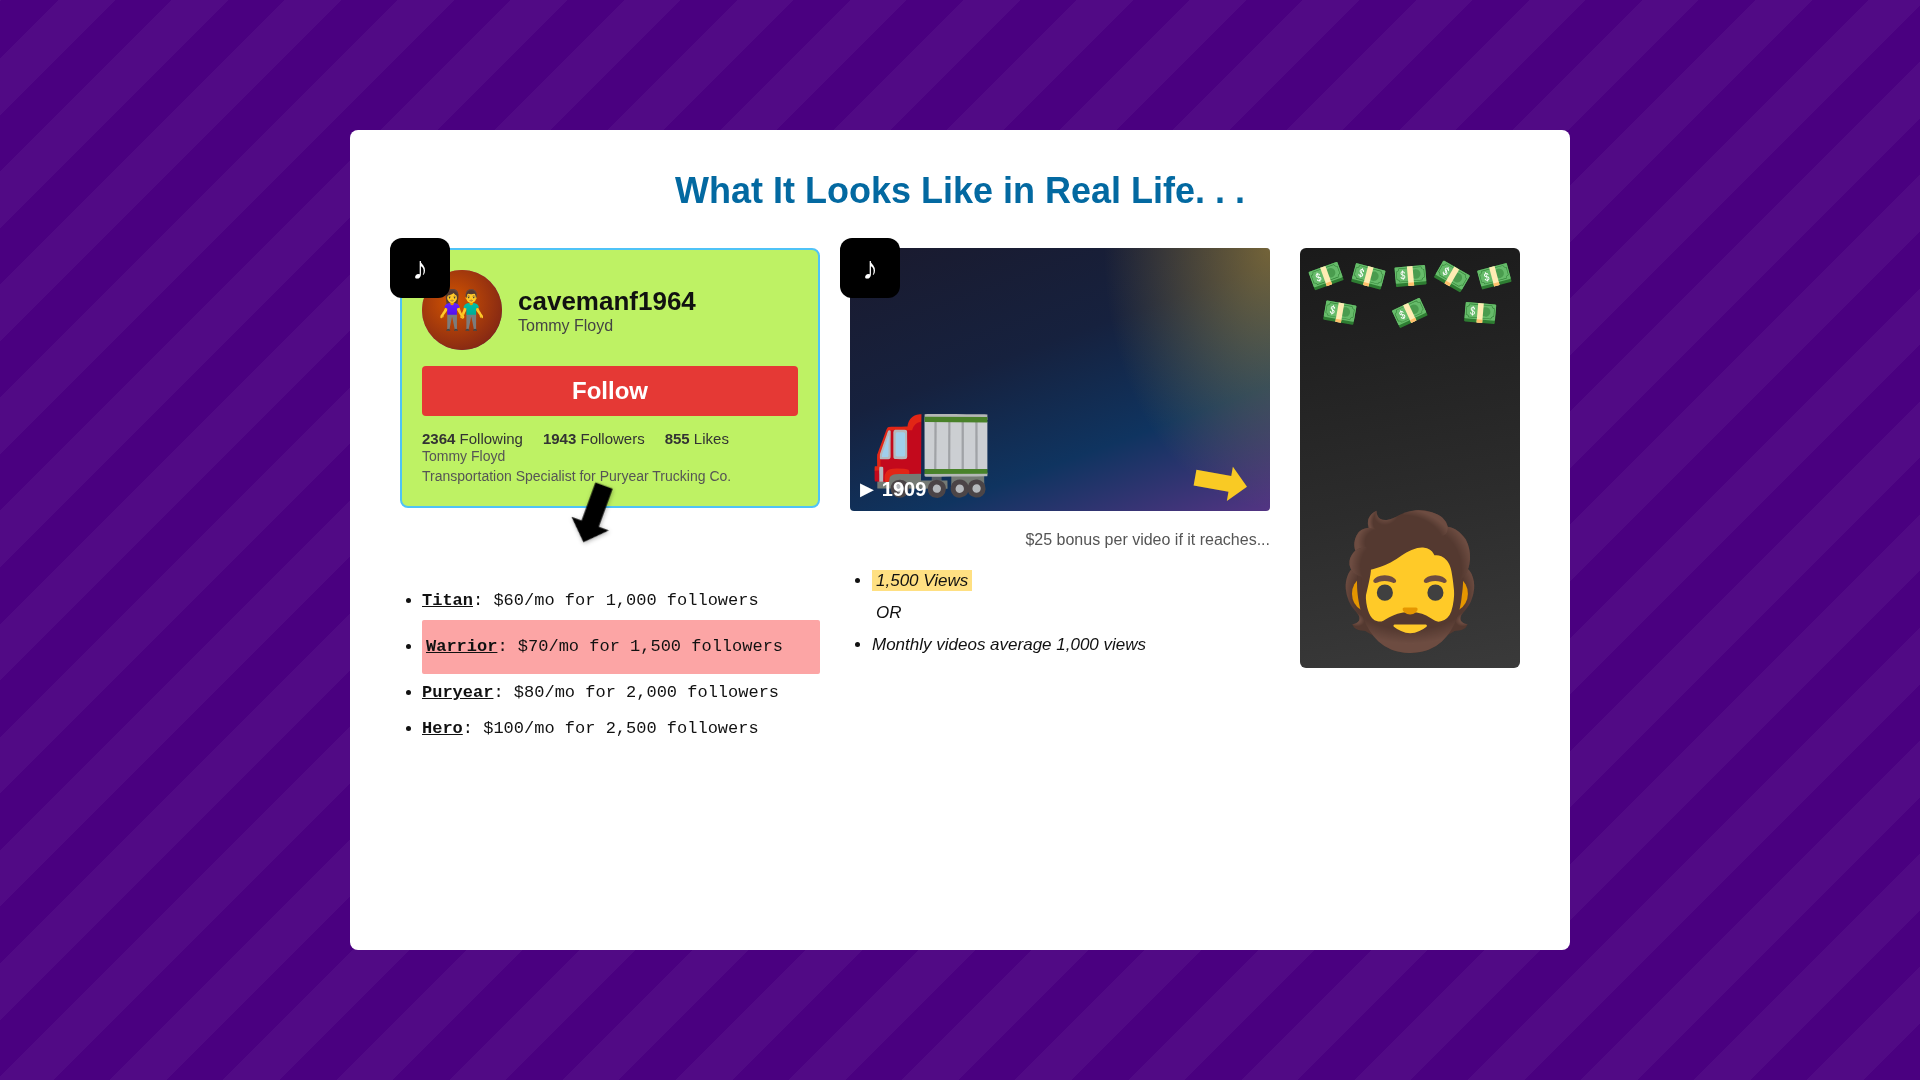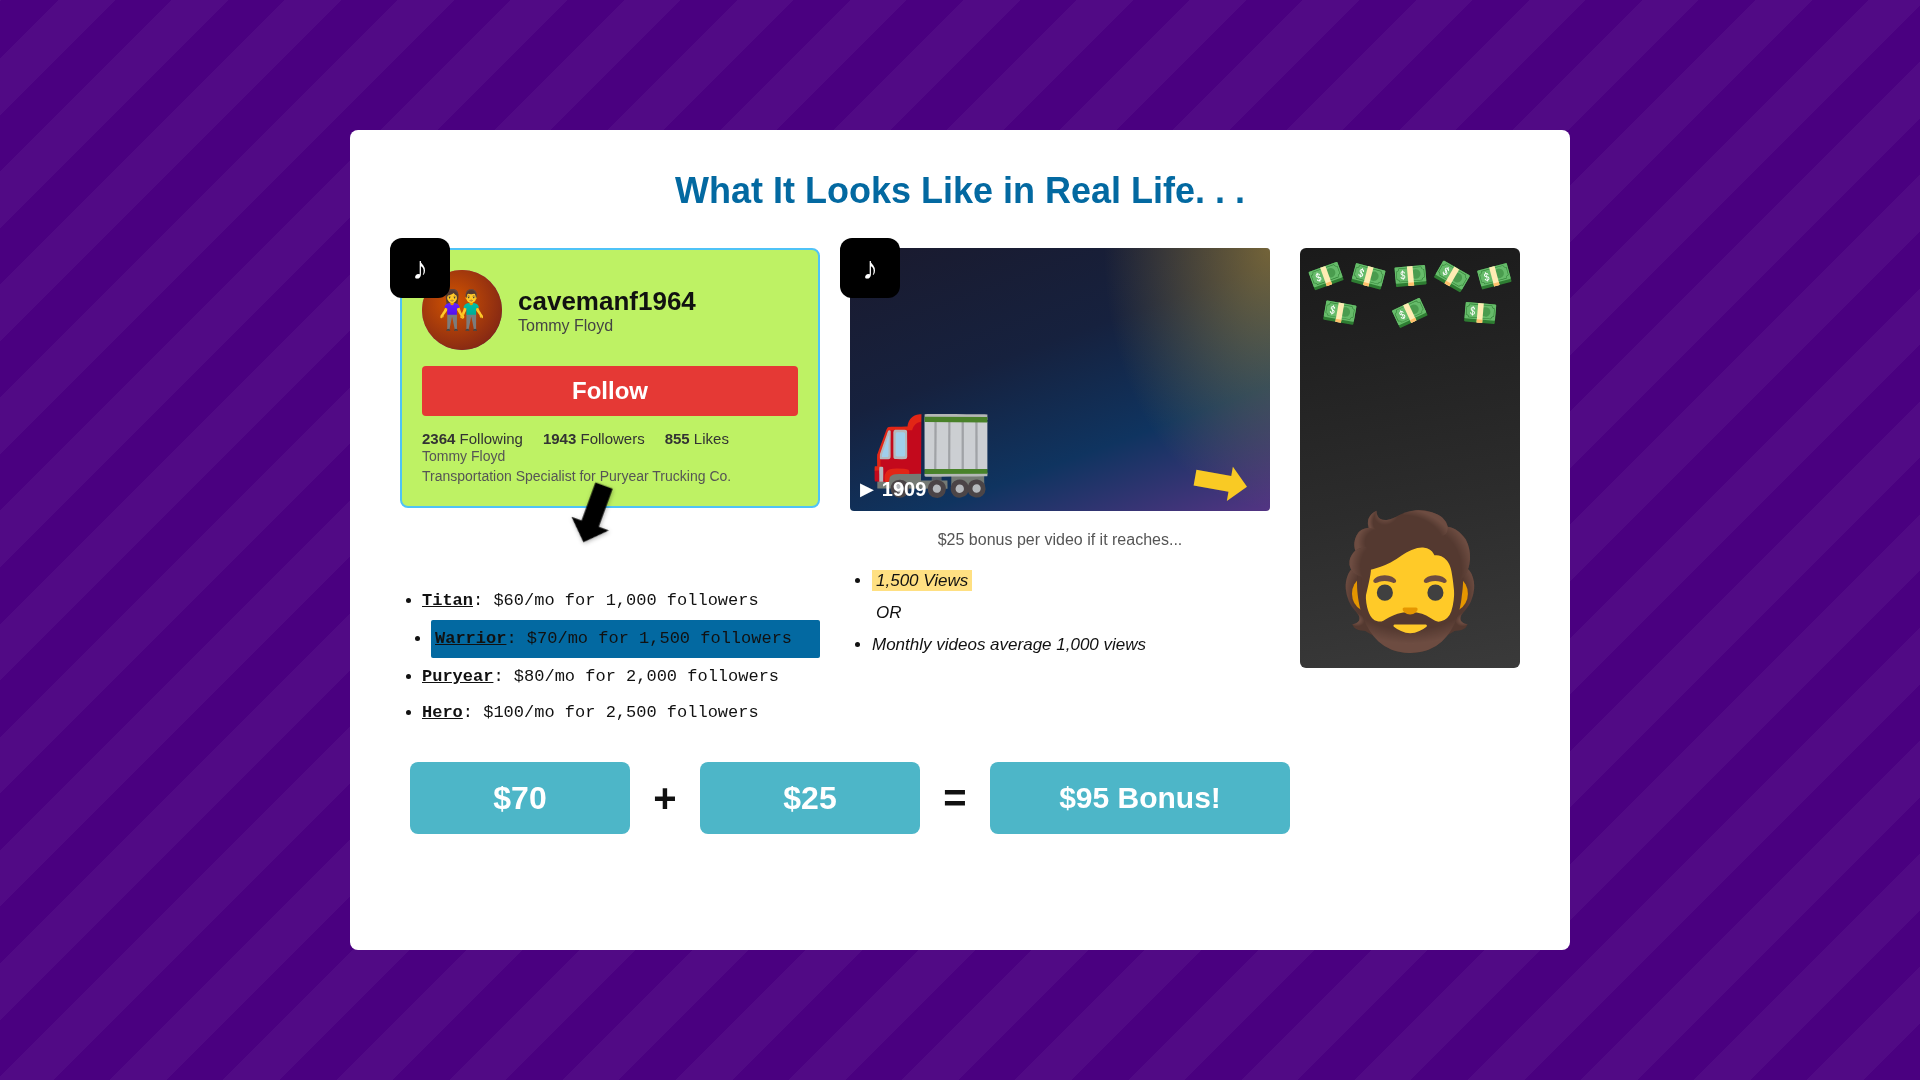--- a/index.html
+++ b/index.html
@@ -279,21 +279,21 @@
       bottom: -10px;
       right: 20px;
       font-size: 70px;
       transform: scaleX(-1) rotate(-10deg);
       z-index: 5;
     }
 
     .bonus-caption {
       font-size: 16px;
       color: #555;
-      text-align: center;
+      text-align: right;
       margin-top: 20px;
       margin-bottom: 16px;
     }
 
     .mid-bullets {
       list-style: disc;
       padding-left: 22px;
       font-size: 17px;
       line-height: 1.9;
       color: #111;
@@ -426,21 +426,21 @@
         <div class="arrow-container">
           <span class="yellow-arrow-left">⬇</span>
         </div>
       </div>
 
       <div class="bullets-section">
         <ul class="bullet-list">
           <li>
             <span class="underlined">Titan</span><span>: $60/mo for 1,000 followers</span>
           </li>
-          <li style="background:#0369a1; list-style-position:outside; padding:2px 4px; border-radius:2px;margin-left:9px;">
+          <li style="background:#fca5a5; list-style-position:outside; padding:10px 4px; border-radius:2px;">
             <span class="underlined">Warrior</span><span>: $70/mo for 1,500 followers</span>
           </li>
           <li>
             <span class="underlined">Puryear</span><span>: $80/mo for 2,000 followers</span>
           </li>
           <li>
             <span class="underlined">Hero</span><span>: $100/mo for 2,500 followers</span>
           </li>
         </ul>
       </div>
@@ -481,27 +481,14 @@
           <span class="money-bill" style="--rot: 10deg;">💵</span>
           <span class="money-bill" style="--rot: -25deg;">💵</span>
           <span class="money-bill" style="--rot: 5deg;">💵</span>
         </div>
         <span class="person-emoji">🧔</span>
       </div>
     </div>
 
   </div>
 
-  <div class="equation-row">
-    <div class="eq-box eq-box-left">
-      <span>$70</span>
-    </div>
-    <span class="eq-operator">+</span>
-    <div class="eq-box eq-box-mid">
-      <span>$25</span>
-    </div>
-    <span class="eq-operator">=</span>
-    <div class="eq-box eq-box-right">
-      <span>$95 Bonus!</span>
-    </div>
-  </div>
 
 </div>
 
 </body></html>

